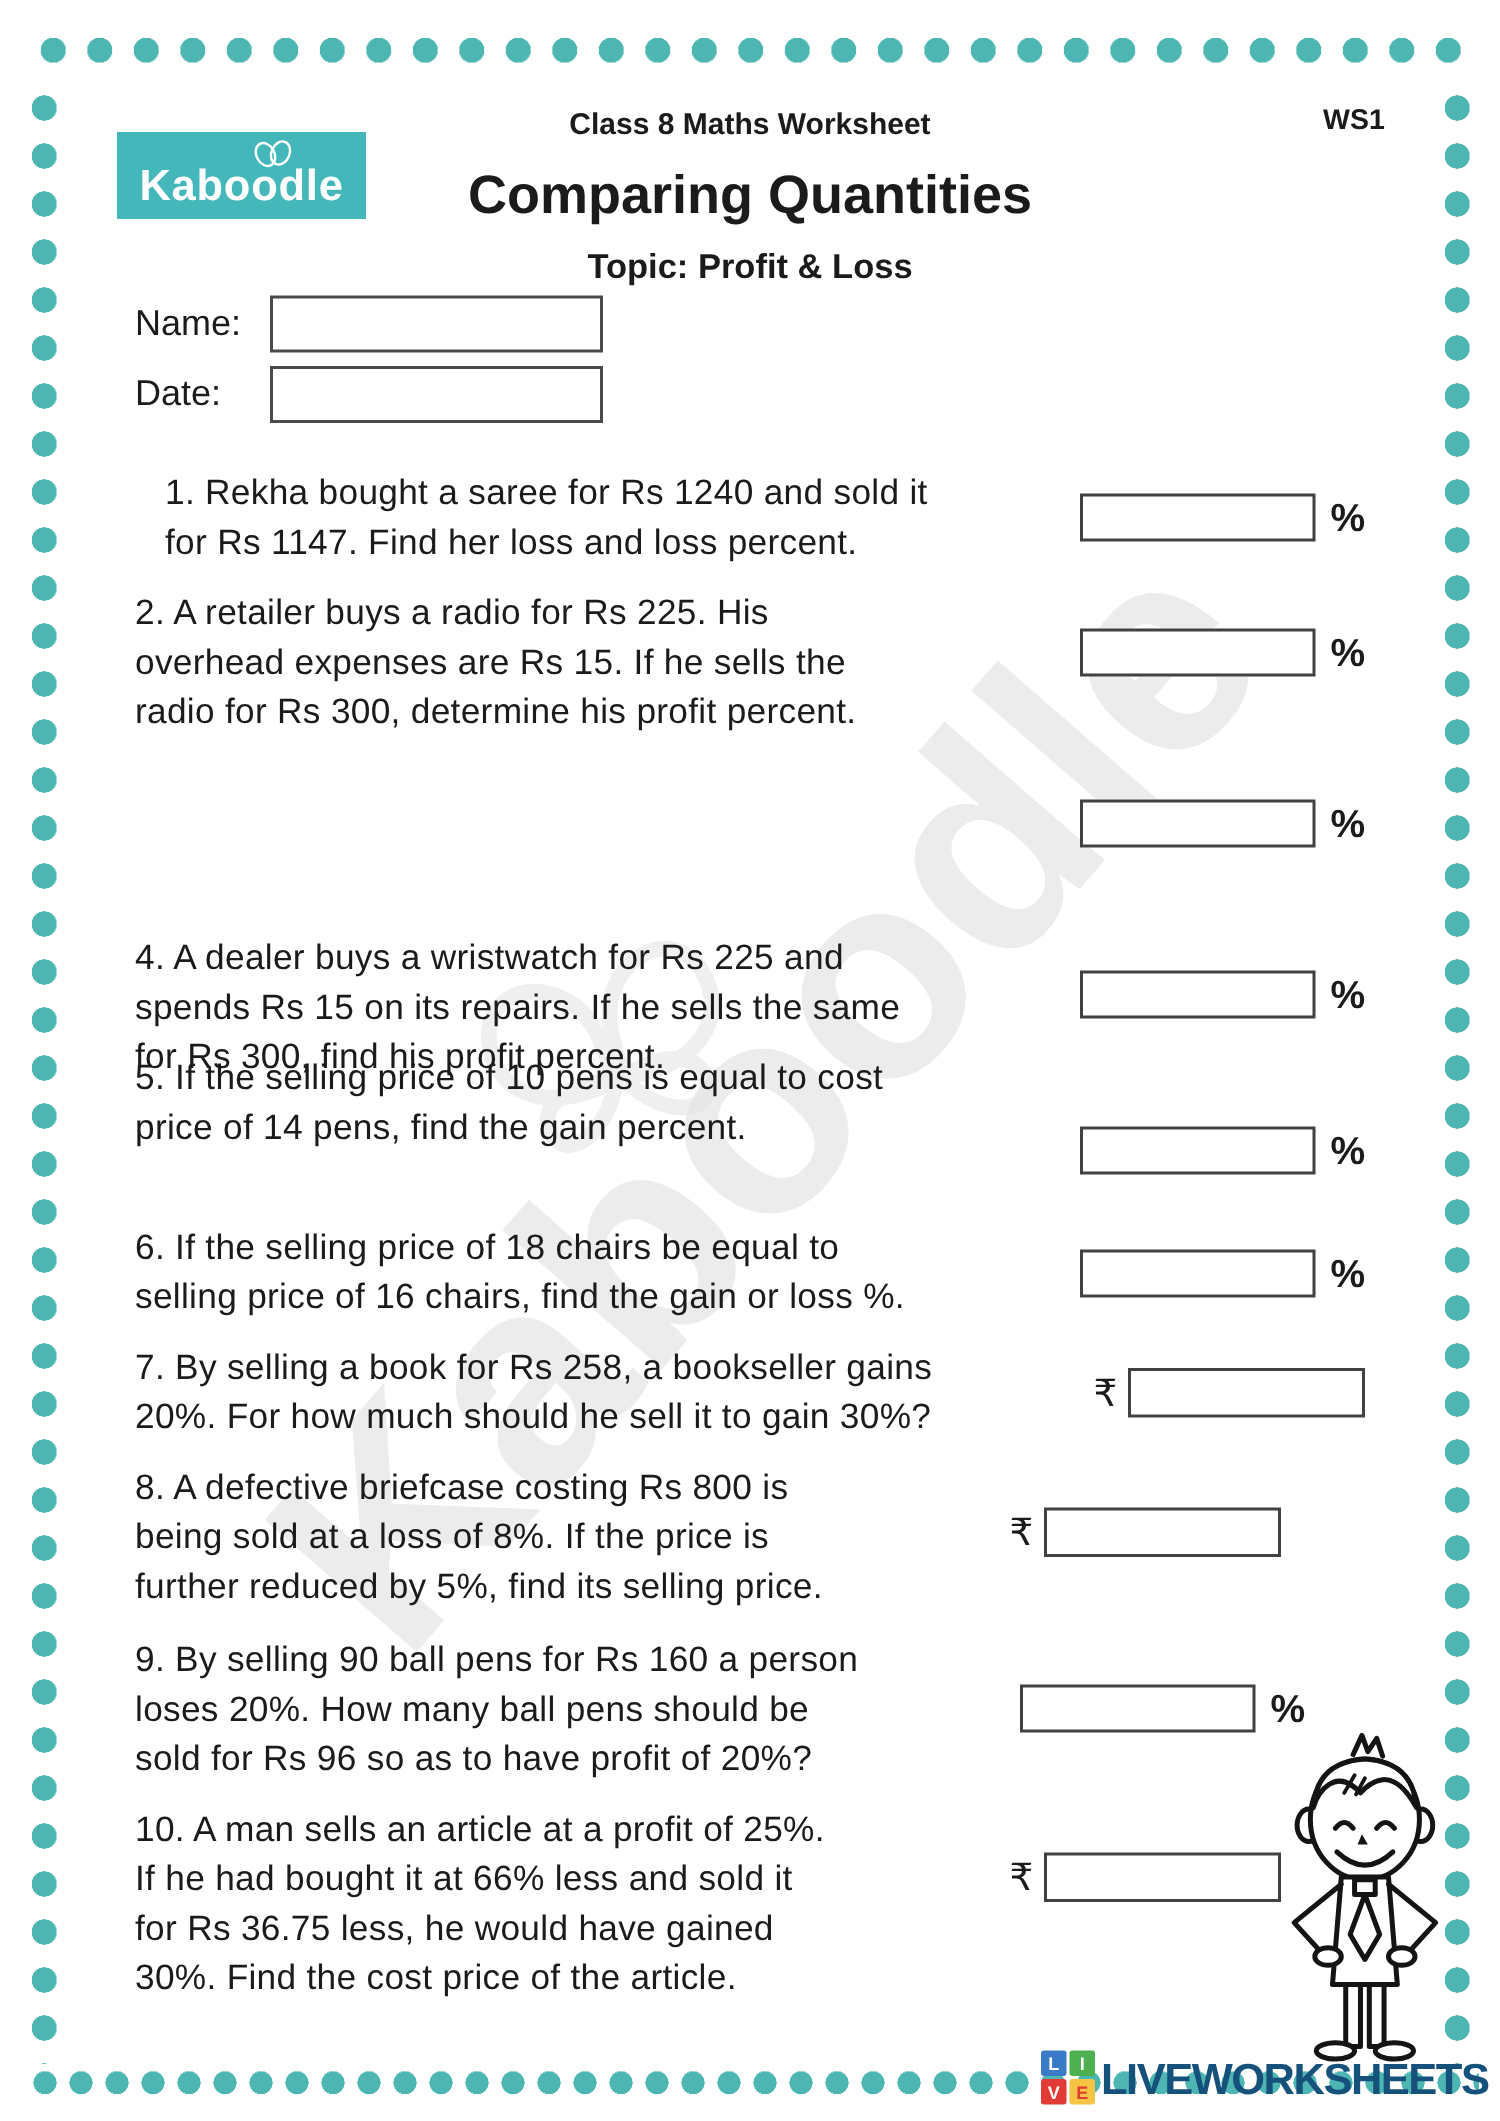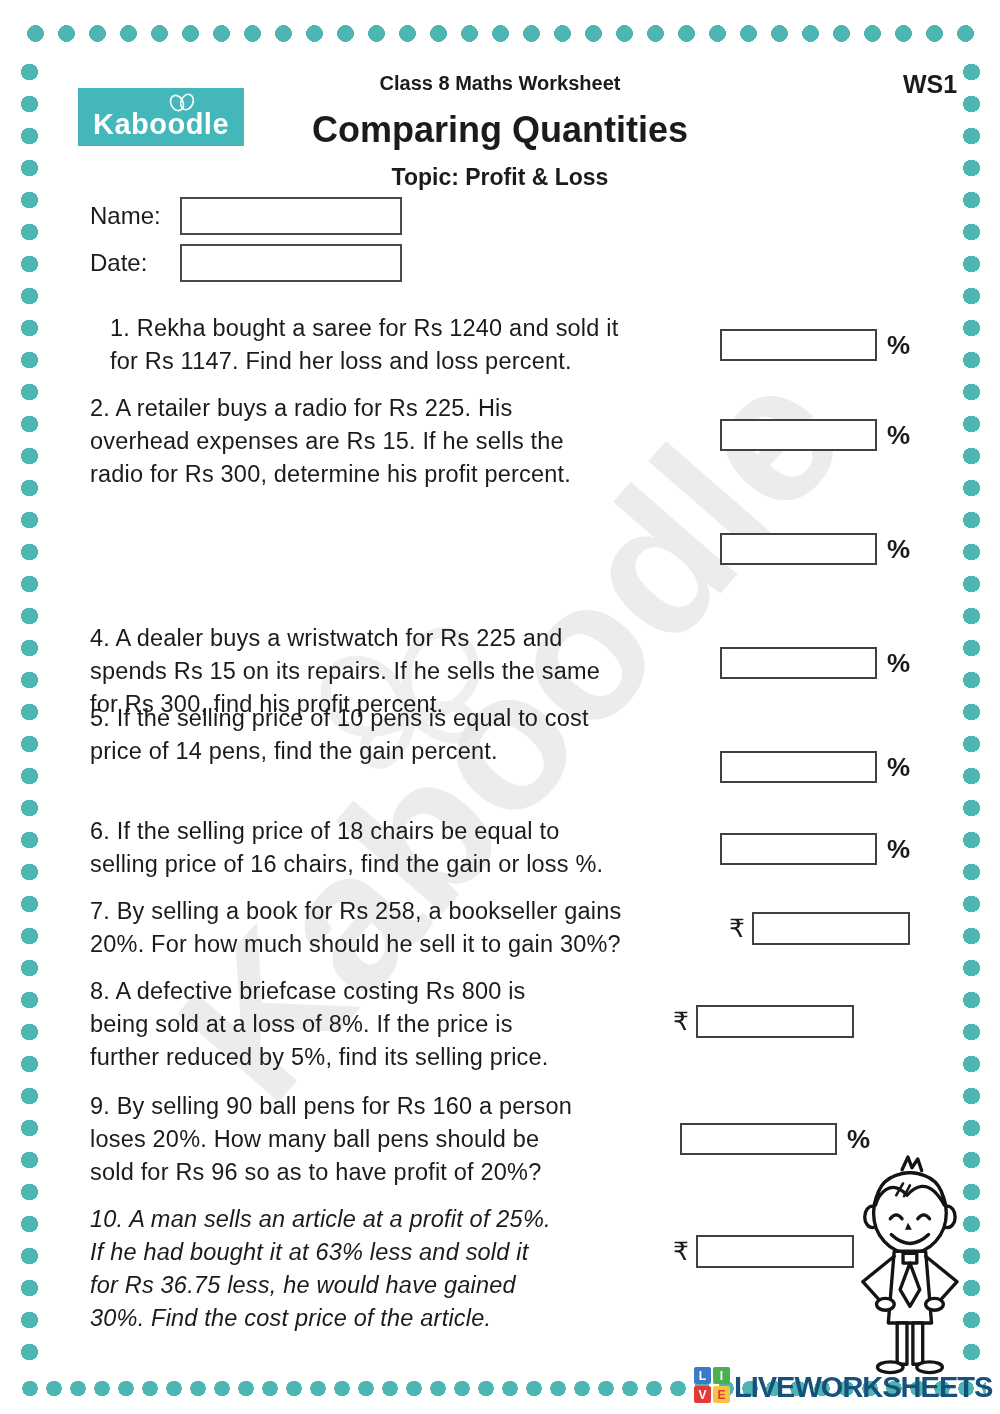--- a/index.html
+++ b/index.html
@@ -21,32 +21,32 @@
   .logo{
     position:absolute;left:78px;top:88px;width:166px;height:58px;z-index:2;
     background:var(--logo-bg);display:flex;align-items:flex-end;justify-content:center;
   }
   .logo .brand{color:#fff;font-size:29px;font-weight:600;letter-spacing:.5px;line-height:44px;}
   .logo svg{position:absolute;left:88px;top:3px;}
   .titles{position:absolute;left:250px;top:72px;width:500px;text-align:center;z-index:2;}
   .t1{font-size:20px;font-weight:600;margin:0;}
   .t2{font-size:36px;font-weight:600;margin:14px 0 0 0;}
   .t3{font-size:23px;font-weight:600;margin:13px 0 0 0;}
-  .ws{position:absolute;left:882px;top:70px;font-size:25px;font-weight:700;z-index:2;margin-left:21px;}
+  .ws{position:absolute;left:882px;top:70px;font-size:19px;font-weight:700;z-index:2;}
   
   .field{position:absolute;left:90px;display:flex;align-items:center;z-index:2;}
   #field-name{top:197px;}
   #field-date{top:244px;}
   .flabel{font-size:24px;width:90px;}
   .field input{width:206px;height:34px;border:2px solid #4a4a4a;background:#fff;font-size:20px;padding:0 6px;font-family:inherit;}
   
   .q{position:absolute;left:90px;font-size:23.5px;line-height:33px;letter-spacing:.2px;z-index:2;}
   .ql{display:block;white-space:nowrap;}
   #q1{top:312px;margin-left:20px;}  #q2{top:392px;}  #q3{top:507px;}  #q4{top:622px;}  #q5{top:702px;}
-  #q6{top:815px;}  #q7{top:895px;}  #q8{top:975px;}  #q9{top:1090px;} #q10{top:1203px;font-style:italic;}
+  #q6{top:815px;}  #q7{top:895px;}  #q8{top:975px;}  #q9{top:1090px;} #q10{top:1203px;}
   
   .answer{position:absolute;display:flex;align-items:center;z-index:2;}
   .abox{width:143px;height:28px;border:2px solid #414141;background:#fff;font-size:20px;padding:0 5px;font-family:inherit;}
   .unit-after{font-size:26px;font-weight:700;margin-left:10px;}
   .unit-before{font-size:25px;font-weight:400;margin-right:7px;}
   #a1{left:720px;top:329px;} #a2{left:720px;top:419px;} #a3{left:720px;top:533px;}
   #a4{left:720px;top:647px;} #a5{left:720px;top:751px;} #a6{left:720px;top:833px;}
   #a7{left:729px;top:912px;} #a8{left:673px;top:1005px;} #a9{left:680px;top:1123px;}
   #a10{left:673px;top:1235px;}
   #a7 .abox,#a8 .abox,#a10 .abox{width:144px;height:29px;}
@@ -145,21 +145,21 @@
     <span class="ql">being sold at a loss of 8%. If the price is</span>
     <span class="ql">further reduced by 5%, find its selling price.</span>
   </div>
   <div class="q" id="q9">
     <span class="ql">9. By selling 90 ball pens for Rs 160 a person</span>
     <span class="ql">loses 20%. How many ball pens should be</span>
     <span class="ql">sold for Rs 96 so as to have profit of 20%?</span>
   </div>
   <div class="q" id="q10">
     <span class="ql">10. A man sells an article at a profit of 25%.</span>
-    <span class="ql">If he had bought it at 63% less and sold it</span>
+    <span class="ql">If he had bought it at 66% less and sold it</span>
     <span class="ql">for Rs 36.75 less, he would have gained</span>
     <span class="ql">30%. Find the cost price of the article.</span>
   </div>
 
   <div class="answer" id="a1">
     <input class="abox" type="text" style="">
     <span class="unit-after">%</span>
   </div>
   <div class="answer" id="a2">
     <input class="abox" type="text" style="">

